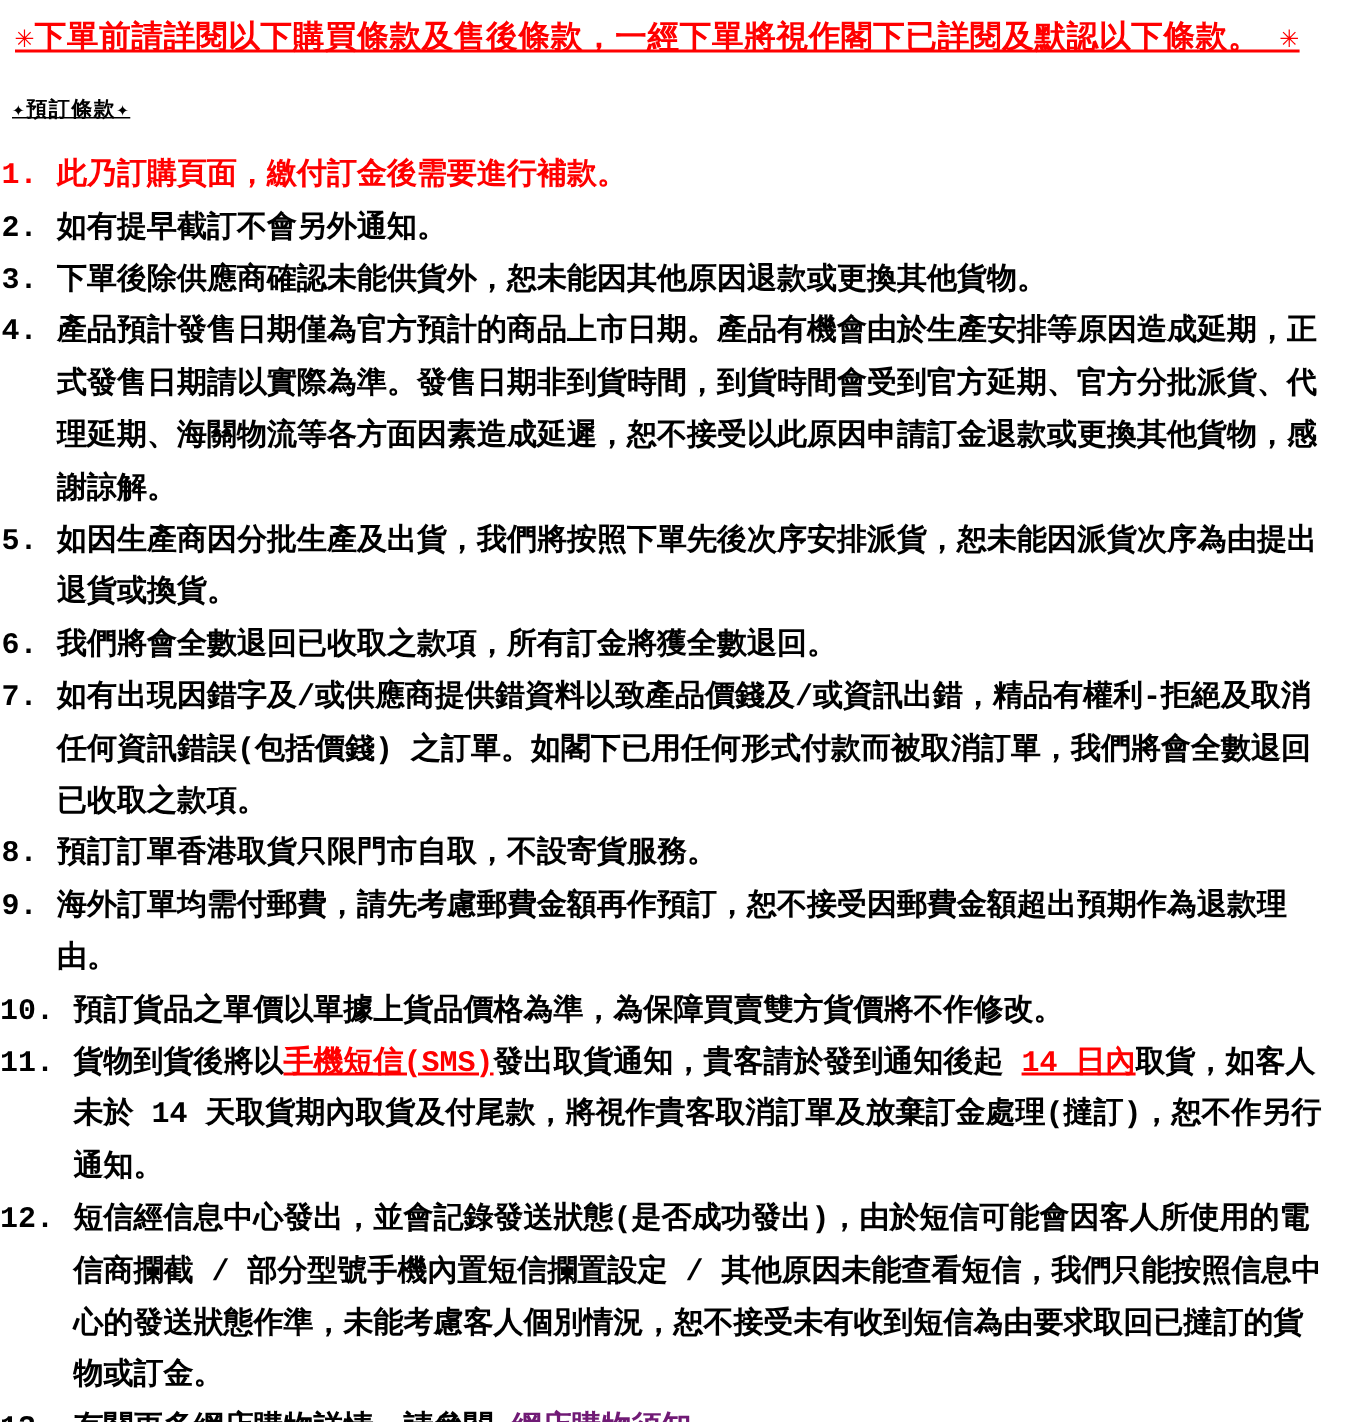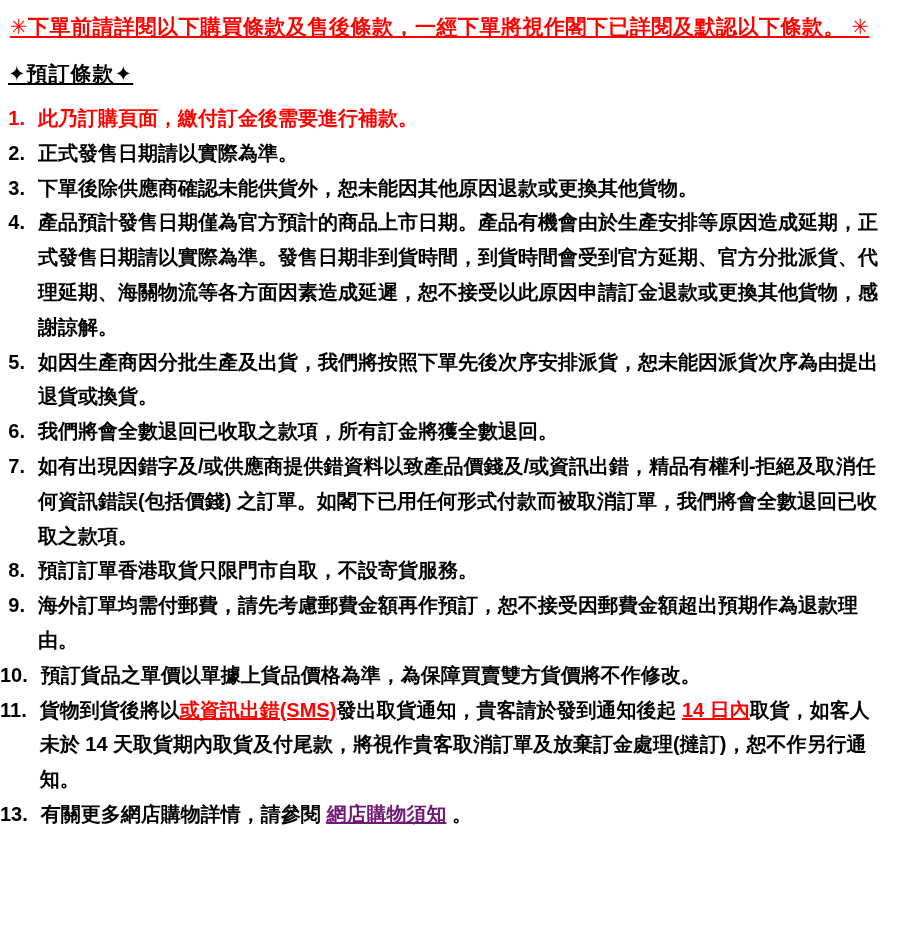--- a/index.html
+++ b/index.html
@@ -8,32 +8,33 @@
     background: #ffffff;
     font-family: "Liberation Sans", "DejaVu Sans", sans-serif;
     font-weight: 700;
     color: #000000;
     overflow: hidden;
   }
   .doc {
     width: 913px;
     height: 706px;
     padding: 12px 28px 0 0;
+    font-family: Liberation Mono, monospace;
   }
   .notice {
     margin-left: 10px;
     font-size: 21px;
     line-height: 30px;
     color: #ff0000;
     text-decoration: underline;
     letter-spacing: 0.5px;
   }
   .section-title-row {
     margin: 17px 0 12px 8px;
-    font-size: 21px;
+    font-size: 14px;
     line-height: 30px;
   }
   .section-title-row span {
     text-decoration: underline;
     letter-spacing: 1px;
   }
   .terms { list-style: none; }
   .term {
     display: flex;
     align-items: flex-start;
@@ -72,21 +73,21 @@
     <span>✦預訂條款✦</span>
   </div>
 
   <ol class="terms" id="terms-list">
       <li class="term red">
         <span class="term-num">1.</span>
         <span class="term-text"><span>此乃訂購頁面，繳付訂金後需要進行補款。</span></span>
       </li>
       <li class="term">
         <span class="term-num">2.</span>
-        <span class="term-text"><span>正式發售日期請以實際為準。</span></span>
+        <span class="term-text"><span>如有提早截訂不會另外通知。</span></span>
       </li>
       <li class="term">
         <span class="term-num">3.</span>
         <span class="term-text"><span>下單後除供應商確認未能供貨外，恕未能因其他原因退款或更換其他貨物。</span></span>
       </li>
       <li class="term">
         <span class="term-num">4.</span>
         <span class="term-text"><span>產品預計發售日期僅為官方預計的商品上市日期。產品有機會由於生產安排等原因造成延期，正式發售日期請以實際為準。發售日期非到貨時間，到貨時間會受到官方延期、官方分批派貨、代理延期、海關物流等各方面因素造成延遲，恕不接受以此原因申請訂金退款或更換其他貨物，感謝諒解。</span></span>
       </li>
       <li class="term">
@@ -108,20 +109,24 @@
       <li class="term">
         <span class="term-num">9.</span>
         <span class="term-text"><span>海外訂單均需付郵費，請先考慮郵費金額再作預訂，恕不接受因郵費金額超出預期作為退款理由。</span></span>
       </li>
       <li class="term">
         <span class="term-num">10.</span>
         <span class="term-text"><span>預訂貨品之單價以單據上貨品價格為準，為保障買賣雙方貨價將不作修改。</span></span>
       </li>
       <li class="term">
         <span class="term-num">11.</span>
-        <span class="term-text"><span>貨物到貨後將以</span><span class="seg-red-underline">或資訊出錯(SMS)</span><span>發出取貨通知，貴客請於發到通知後起 </span><span class="seg-red-underline">14 日內</span><span>取貨，如客人未於 14 天取貨期內取貨及付尾款，將視作貴客取消訂單及放棄訂金處理(撻訂)，恕不作另行通知。</span></span>
+        <span class="term-text"><span>貨物到貨後將以</span><span class="seg-red-underline">手機短信(SMS)</span><span>發出取貨通知，貴客請於發到通知後起 </span><span class="seg-red-underline">14 日內</span><span>取貨，如客人未於 14 天取貨期內取貨及付尾款，將視作貴客取消訂單及放棄訂金處理(撻訂)，恕不作另行通知。</span></span>
+      </li>
+      <li class="term">
+        <span class="term-num">12.</span>
+        <span class="term-text"><span>短信經信息中心發出，並會記錄發送狀態(是否成功發出)，由於短信可能會因客人所使用的電信商攔截 / 部分型號手機內置短信攔置設定 / 其他原因未能查看短信，我們只能按照信息中心的發送狀態作準，未能考慮客人個別情況，恕不接受未有收到短信為由要求取回已撻訂的貨物或訂金。</span></span>
       </li>
       <li class="term">
         <span class="term-num">13.</span>
         <span class="term-text"><span>有關更多網店購物詳情，請參閱 </span><a class="seg-link">網店購物須知</a><span> 。</span></span>
       </li>
     </ol>
 </div>
 
 </body></html>

